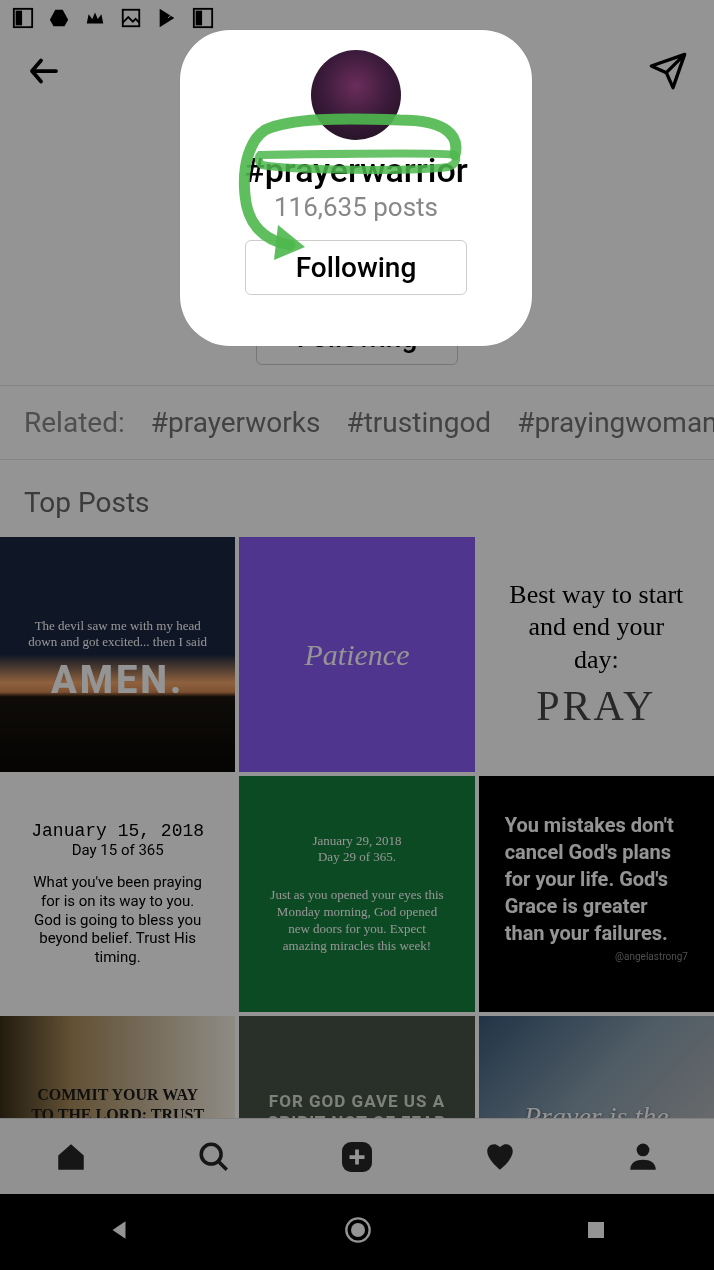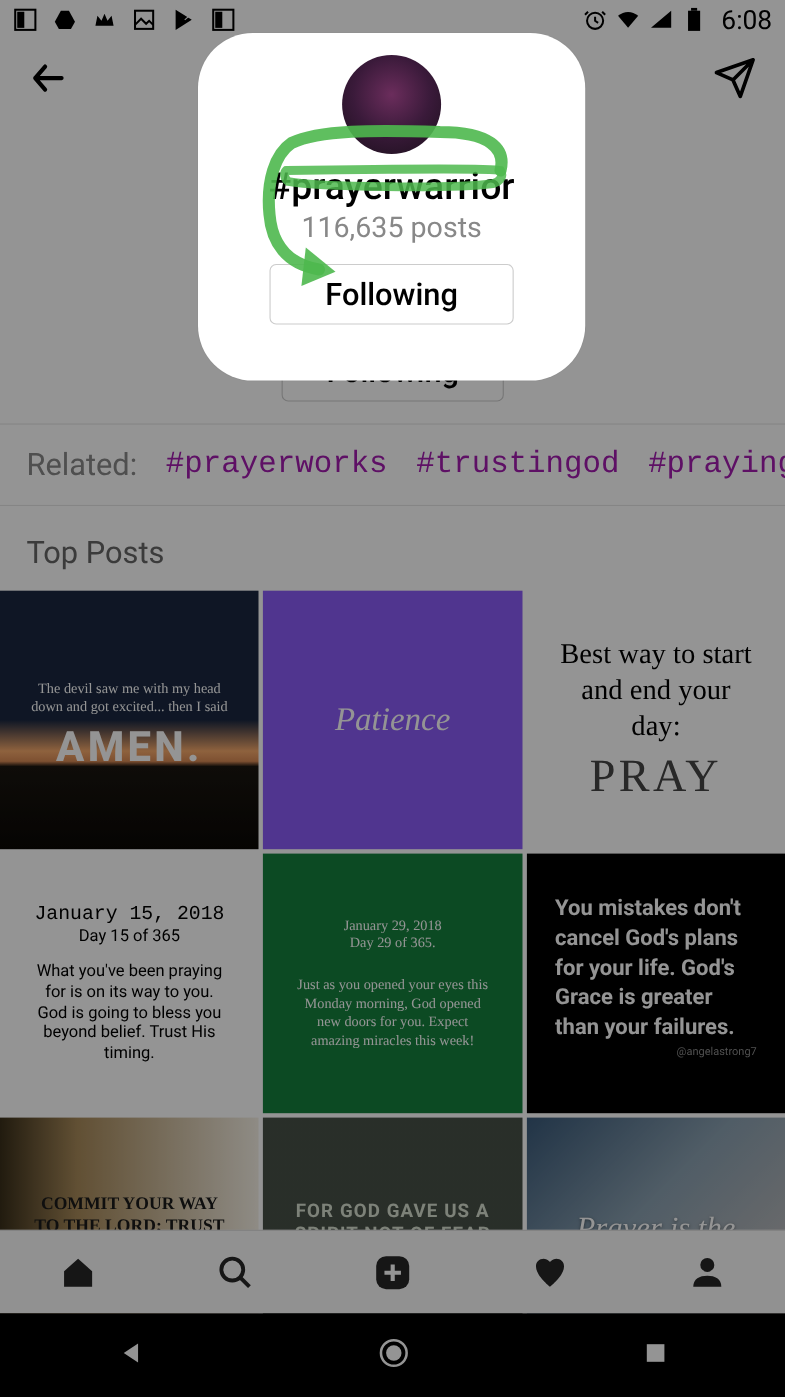--- a/index.html
+++ b/index.html
@@ -65,21 +65,21 @@
     border-bottom: 1px solid #e6e6e6;
     padding: 20px 24px;
     display: flex;
     align-items: center;
     gap: 26px;
     font-size: 28px;
     overflow: hidden;
     white-space: nowrap;
   }
   .related-label { color: #888; }
-  .related-link { color: #a21caf; font-family: Liberation Mono, monospace; }
+  .related-link { color: #737373; }
 
   .section-title {
     font-size: 28px;
     color: #666;
     padding: 26px 24px 18px;
   }
 
   .grid {
     display: grid;
     grid-template-columns: repeat(3, 1fr);
@@ -215,46 +215,20 @@
           <path d="M13 12 L20 6" stroke="#fff" stroke-width="1"></path>
         </svg>
       </span>
     <span class="status-icon">
         <svg width="22" height="22" viewBox="0 0 24 24">
           <rect x="2" y="2" width="20" height="20" fill="none" stroke="#000" stroke-width="2"></rect>
           <rect x="4" y="4" width="7" height="16" fill="#000"></rect>
         </svg>
       </span>
   </div>
-  <div class="status-right">
-    <span class="status-icon">
-        <svg width="22" height="22" viewBox="0 0 24 24">
-          <circle cx="12" cy="13" r="8" fill="none" stroke="#000" stroke-width="2"></circle>
-          <path d="M12 9 L12 13 L15 15" stroke="#000" stroke-width="2" fill="none"></path>
-          <path d="M5 4 L2 7 M19 4 L22 7" stroke="#000" stroke-width="2"></path>
-        </svg>
-      </span>
-    <span class="status-icon">
-        <svg width="24" height="22" viewBox="0 0 24 24">
-          <path d="M12 20 L2 8 C8 3 16 3 22 8 Z" fill="#000"></path>
-        </svg>
-      </span>
-    <span class="status-icon">
-        <svg width="22" height="22" viewBox="0 0 24 24">
-          <path d="M2 20 L22 20 L22 3 Z" fill="#000"></path>
-        </svg>
-      </span>
-    <span class="status-icon">
-        <svg width="14" height="22" viewBox="0 0 14 24">
-          <rect x="1" y="3" width="12" height="20" fill="#000"></rect>
-          <rect x="4" y="0" width="6" height="3" fill="#000"></rect>
-        </svg>
-      </span>
-    <span class="clock-text">6:08</span>
-  </div>
 </div>
 
 <div class="app-header">
   <span><svg width="36" height="36" viewBox="0 0 24 24">
         <path d="M20 12 L4 12 M10 5 L4 12 L10 19" stroke="#000" stroke-width="2.5" fill="none" stroke-linecap="round" stroke-linejoin="round"></path>
       </svg></span>
   <span><svg width="40" height="40" viewBox="0 0 24 24">
         <path d="M22 2 L2 9 L11 13 L15 22 Z M11 13 L22 2" stroke="#000" stroke-width="2" fill="none" stroke-linejoin="round"></path>
       </svg></span>
 </div>

